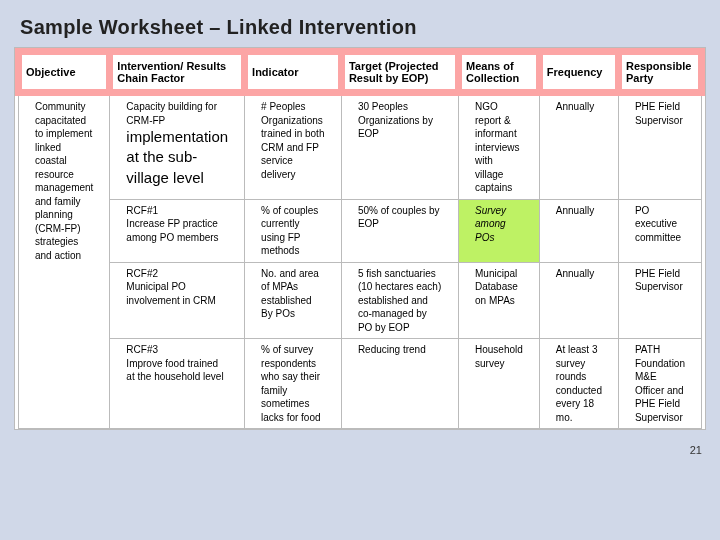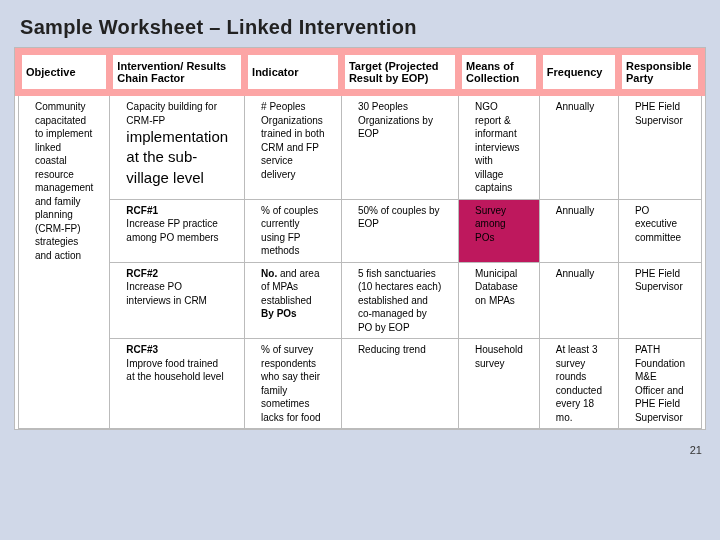--- a/index.html
+++ b/index.html
@@ -73,29 +73,30 @@
       width: 72px;
     }
     .col-responsible {
       width: 80px;
     }
     .objective-cell {
       vertical-align: top;
       font-size: 10px;
     }
     .highlight-survey {
-      background: #be185d;
+      background: #bef264;
+      font-style: italic;
     }
     .page-num {
       text-align: right;
       font-size: 11px;
       padding: 14px 8px;
       color: #333;
     }
-    .bold { font-weight: bold; }
+    .bold { font-weight: normal; }
     .small { font-size: 15px; }
   </style>
 </head>
 <body>
 
 <div class="outer">
   <div class="title">Sample Worksheet – Linked Intervention</div>
   <div class="table-wrap">
     <table>
       <thead>
@@ -139,21 +140,21 @@
           <td class="col-means highlight-survey">
             <span>Survey among POs</span>
           </td>
           <td class="col-frequency">Annually</td>
           <td class="col-responsible">PO executive committee</td>
         </tr>
 
         <tr>
           <td class="col-intervention">
             <span class="bold">RCF#2</span><br>
-            <span>Increase PO interviews in CRM</span>
+            <span>Municipal PO involvement in CRM</span>
           </td>
           <td class="col-indicator">
             <span><span class="bold">No.</span> and area of MPAs established <span class="bold">By POs</span></span>
           </td>
           <td class="col-target">
             <span>5 fish sanctuaries (10 hectares each) established and co-managed by PO by EOP</span>
           </td>
           <td class="col-means">Municipal Database on MPAs</td>
           <td class="col-frequency">Annually</td>
           <td class="col-responsible">PHE Field Supervisor</td>

